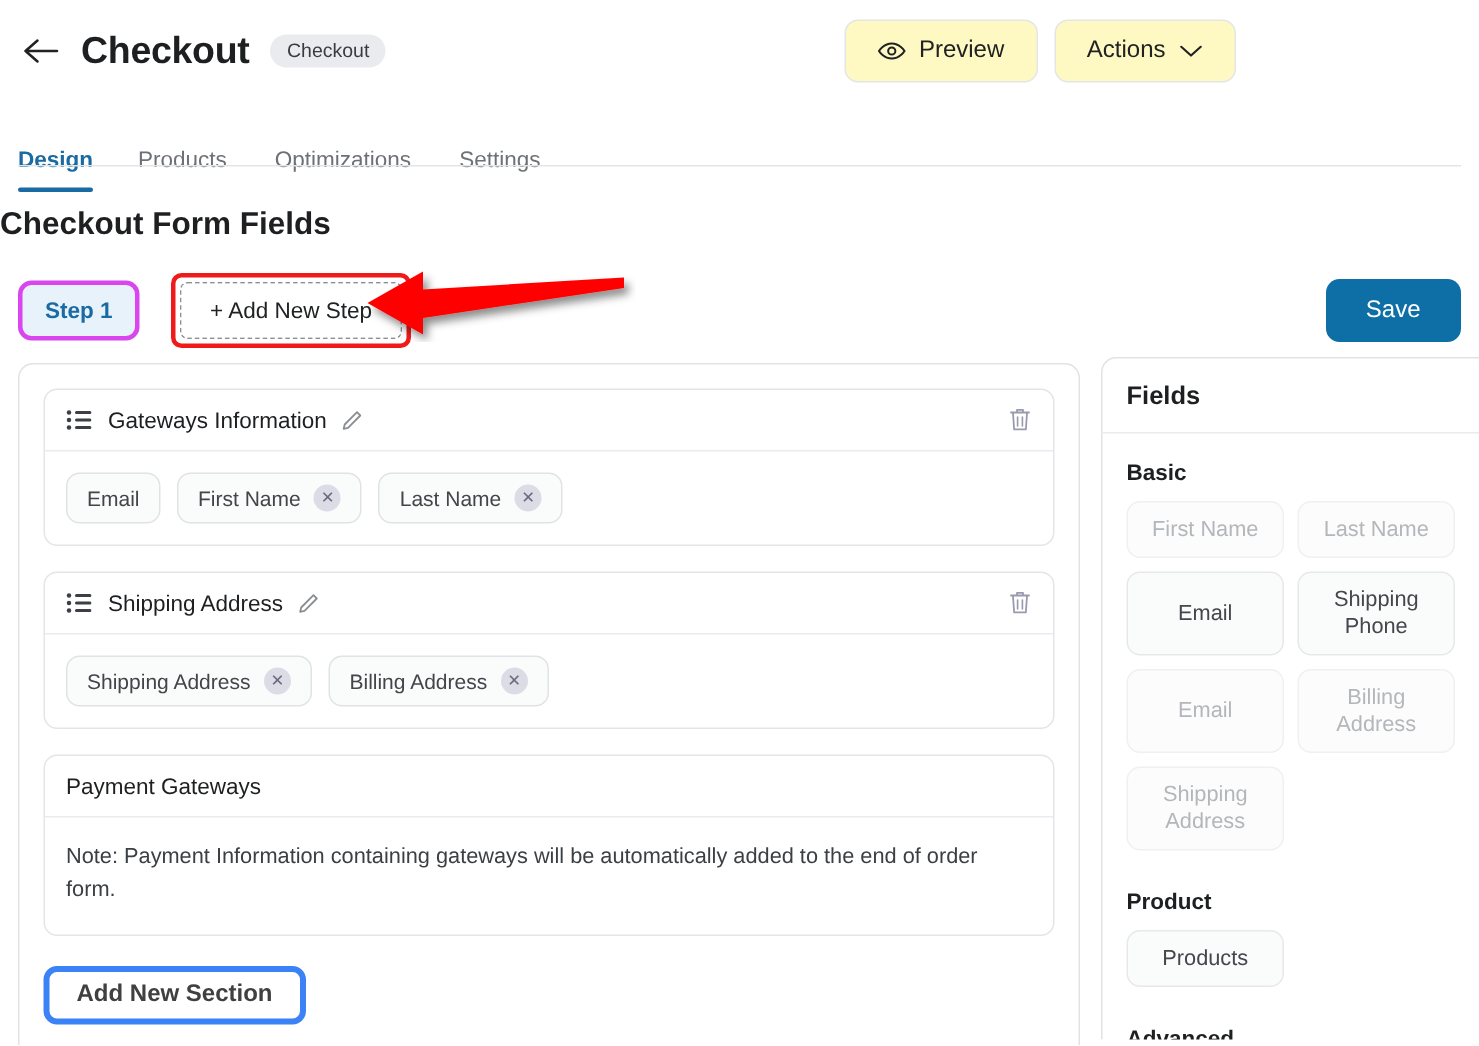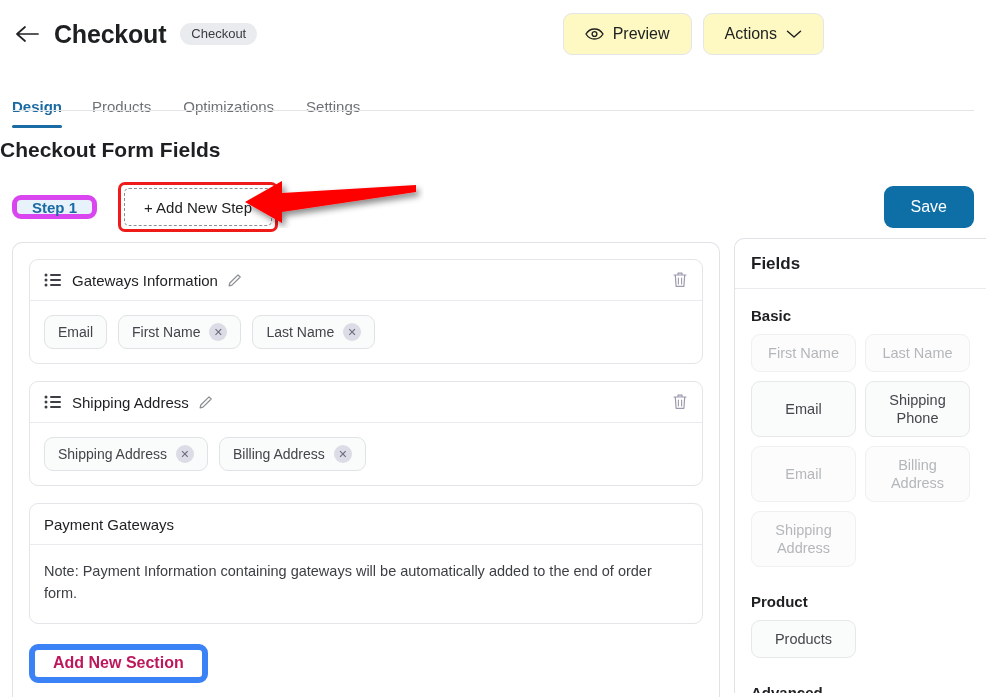--- a/index.html
+++ b/index.html
@@ -67,22 +67,22 @@
     position: absolute; left: 0; top: 138px;
     font-size: 21px; font-weight: 700; color: #1d1f21;
   }
 
   
   .step-row {
     position: absolute; left: 12px; top: 185px; width: 962px; height: 44px;
     display: flex; align-items: center;
   }
   .step-pill {
-    background: #e7f2fa; border: 5px solid #d946ef; color: #1a6aa3;
-    border-radius: 9px; height: 24px; padding: 0 15px;
+    background: #e7f2fa; border: 3px solid #d946ef; color: #1a6aa3;
+    border-radius: 9px; height: 40px; padding: 0 15px;
     display: flex; align-items: center; font-size: 15px; font-weight: 600;
     cursor: pointer;
   }
   .add-step-wrap {
     position: relative; margin-left: 21px;
     border: 3px solid #ef1b1b; border-radius: 7px; padding: 3px;
   }
   .add-step-btn {
     border: 1px dashed #8b8f94; border-radius: 5px; background: #ffffff;
     height: 38px; padding: 0 19px; display: flex; align-items: center;
@@ -129,22 +129,22 @@
     background: #fafbfb; border: 1px solid #e0e2e5; border-radius: 9px;
     height: 34px; padding: 0 13px; display: flex; align-items: center;
     gap: 9px; font-size: 14px; color: #42454a; cursor: pointer;
   }
   .chip-x {
     width: 18px; height: 18px; border-radius: 50%; background: #dcdce6;
     color: #6b6b80; display: flex; align-items: center; justify-content: center;
     font-size: 11px; line-height: 1; cursor: pointer;
   }
   .btn-add-section {
-    background: #ffffff; border: 6px solid #3b82f6; border-radius: 9px;
-    color: #be185d; font-size: 16px; font-weight: 700; height: 39px;
+    background: #ffffff; border: 4px solid #3b82f6; border-radius: 9px;
+    color: #404040; font-size: 16px; font-weight: 700; height: 39px;
     padding: 0 18px; cursor: pointer; margin-top: 3px;
     font-family: "Liberation Sans", sans-serif;
   }
 
   
   .fields-panel {
     position: absolute; left: 734px; top: 238px; width: 252px; height: 455px;
     background: #ffffff; border: 1px solid #e0e2e5; border-right: none;
     border-bottom: none; border-radius: 10px 0 0 0; overflow: hidden;
   }

